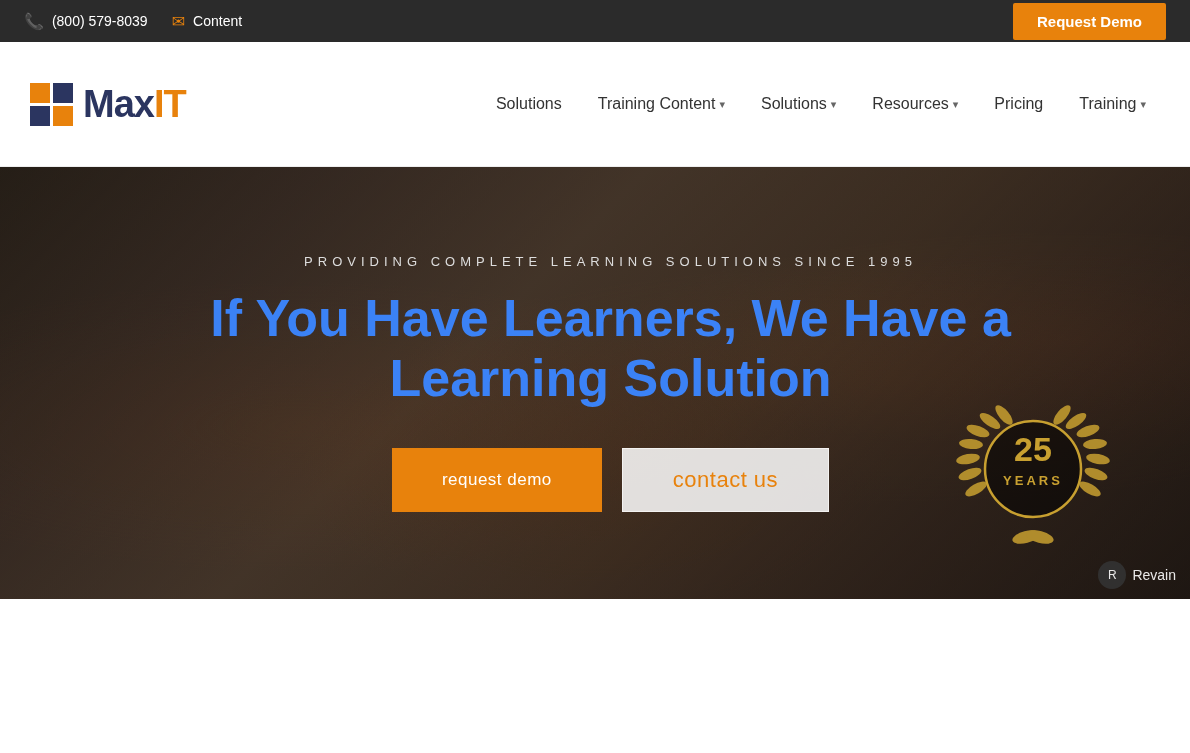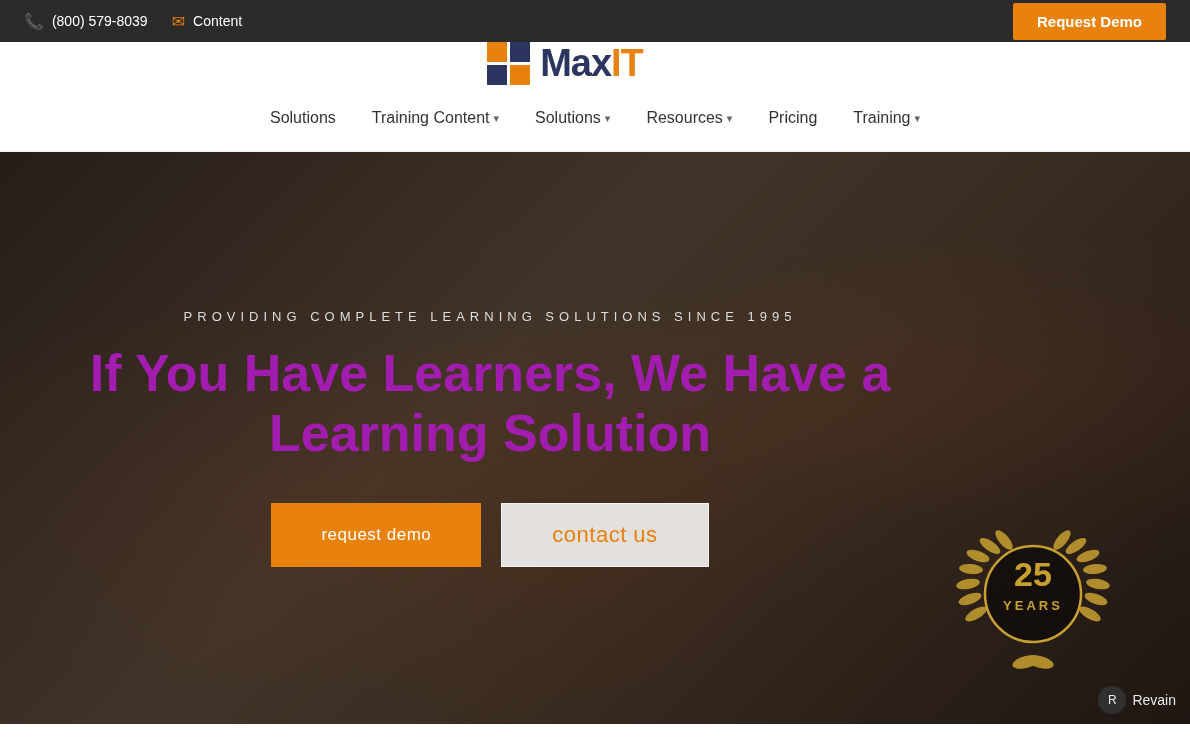--- a/index.html
+++ b/index.html
@@ -40,24 +40,23 @@
       cursor: pointer;
       border-radius: 2px;
     }
 
     
     .navbar {
       background: #fff;
       display: flex;
       align-items: center;
       padding: 0 30px;
-      height: 110px;
+      height: 125px;
       border-bottom: 1px solid #eee;
       box-shadow: 0 1px 4px rgba(0,0,0,0.08);
-      flex-direction: column;
     }
     .logo-wrap {
       display: flex;
       align-items: center;
       margin-right: 60px;
     }
     .logo-squares {
       display: grid;
       grid-template-columns: 1fr 1fr;
       gap: 3px;
@@ -94,24 +93,26 @@
     }
     .nav-chevron {
       font-size: 11px;
       color: #666;
     }
 
     
     .hero {
       position: relative;
       width: 1190px;
-      height: 572px;
+      height: 432px;
       overflow: hidden;
       display: flex;
       align-items: center;
+      justify-content: center;
+      padding-left: 31px;
     }
     .hero-bg {
       position: absolute;
       inset: 0;
       background: linear-gradient(
         rgba(20,20,20,0.55),
         rgba(20,20,20,0.55)
       ),
       
       linear-gradient(135deg, #3a2a1a 0%, #5a4030 20%, #7a5a40 40%, #6a4a30 60%, #4a3020 80%, #2a1a10 100%);
@@ -142,21 +143,21 @@
       font-size: 13px;
       letter-spacing: 5px;
       font-weight: 500;
       color: #ddd;
       margin-bottom: 20px;
       text-transform: uppercase;
     }
     .hero-title {
       font-size: 52px;
       font-weight: bold;
-      color: #a21caf;
+      color: #3b82f6;
       line-height: 1.15;
       margin-bottom: 40px;
       max-width: 900px;
     }
     .hero-buttons {
       display: flex;
       gap: 20px;
       justify-content: center;
     }
     .btn-request-demo {

